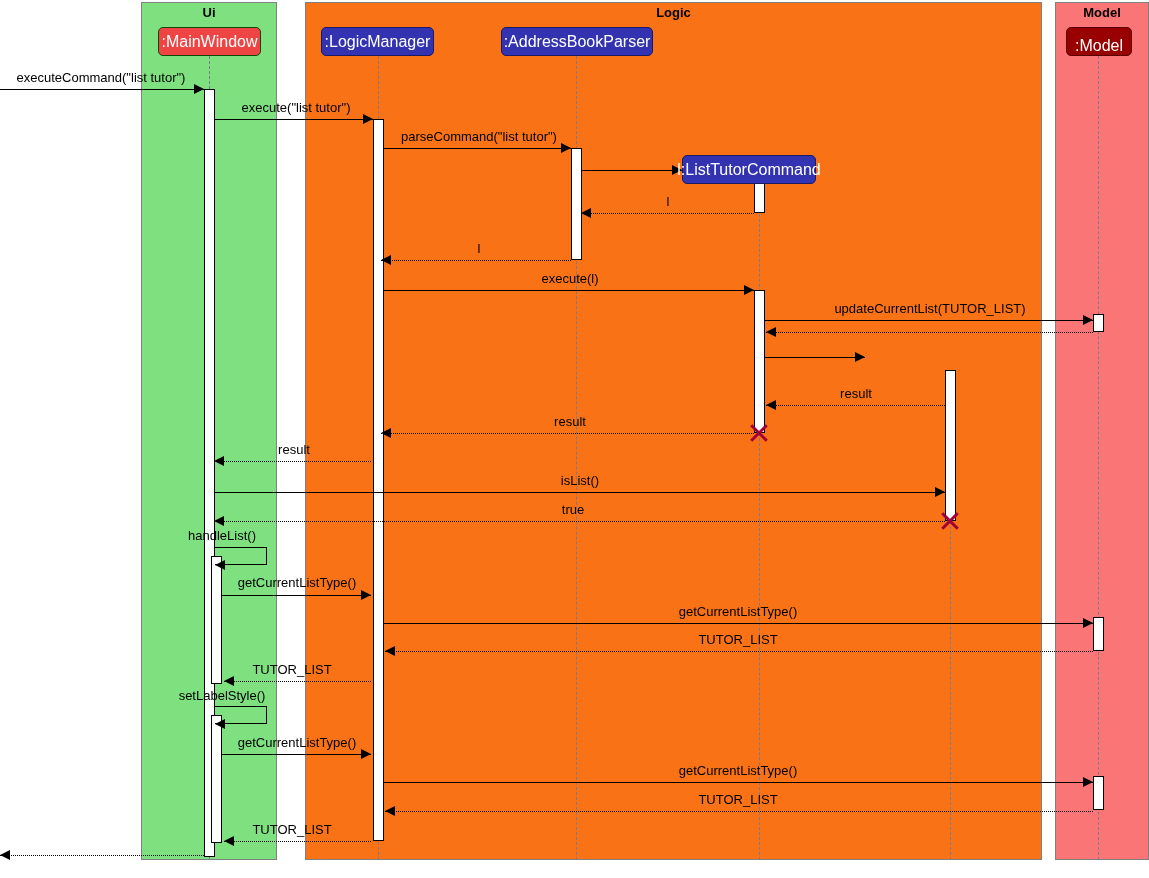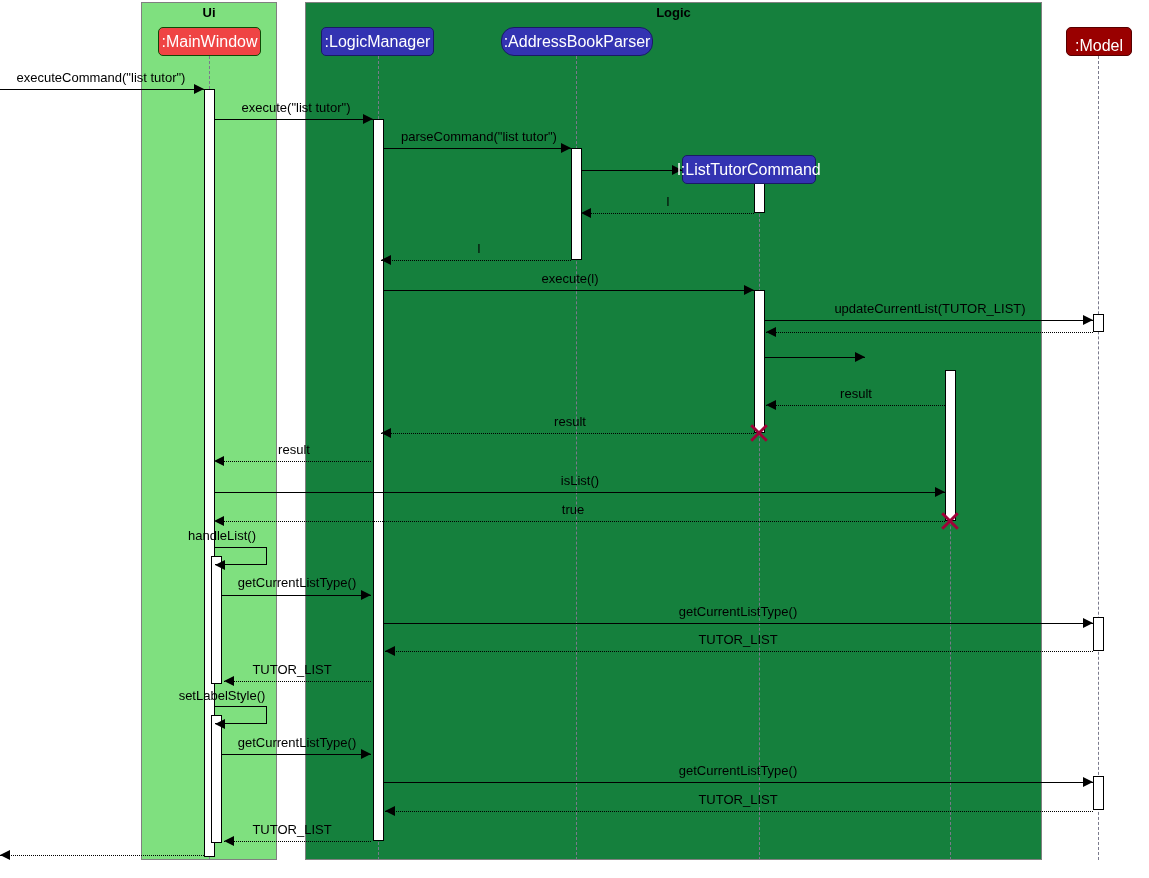--- a/index.html
+++ b/index.html
@@ -41,22 +41,25 @@
   .xmark::before{transform:translateX(-50%) rotate(45deg);}
   .xmark::after{transform:translateX(-50%) rotate(-45deg);}
 </style>
 </head>
 <body>
 
 <div id="canvas">
     <div class="pkg" style="left: 141px; top: 2px; width: 136px; height: 858px; background: rgb(127, 224, 127);">
       <div class="pkg-title">Ui</div>
     </div>
-    <div class="pkg" style="left: 305px; top: 2px; width: 737px; height: 858px; background: #15803d;">
+    <div class="pkg" style="left: 305px; top: 2px; width: 737px; height: 858px; background: #f97316;">
       <div class="pkg-title">Logic</div>
+    </div>
+    <div class="pkg" style="left: 1055px; top: 2px; width: 94px; height: 858px; background: rgb(250, 117, 117);">
+      <div class="pkg-title">Model</div>
     </div>
     <div class="lifeline" style="left: 209px; top: 56px; height: 804px;"></div>
     <div class="lifeline" style="left: 378px; top: 56px; height: 804px;"></div>
     <div class="lifeline" style="left: 576px; top: 56px; height: 804px;"></div>
     <div class="lifeline" style="left: 759px; top: 184px; height: 676px;"></div>
     <div class="lifeline" style="left: 950px; top: 371px; height: 489px;"></div>
     <div class="lifeline" style="left: 1098px; top: 56px; height: 804px;"></div>
     <div class="activation" style="left: 204px; top: 89px; width: 11px; height: 768px;"></div>
     <div class="activation" style="left: 211px; top: 556px; width: 11px; height: 128px;"></div>
     <div class="activation" style="left: 211px; top: 715px; width: 11px; height: 128px;"></div>
@@ -141,21 +144,21 @@
     <div class="arrowhead left" style="top: 836px; left: 224px;"></div>
     <div class="msglabel" style="left: 292px; top: 822px;">TUTOR_LIST</div>
     <div class="msg dashed" style="left: 0px; top: 855px; width: 204px;"></div>
     <div class="arrowhead left" style="top: 850px; left: 0px;"></div>
     <div class="actorbox green" style="left: 158px; top: 27px; width: 103px; height: 29px;">
       <span>:MainWindow</span>
     </div>
     <div class="actorbox blue" style="left: 321px; top: 27px; width: 113px; height: 29px;">
       <span>:LogicManager</span>
     </div>
-    <div class="actorbox blue" style="left: 501px; top: 27px; width: 152px; height: 29px; border-radius: 13px;">
+    <div class="actorbox blue" style="left: 501px; top: 27px; width: 152px; height: 29px;">
       <span>:AddressBookParser</span>
     </div>
     <div class="actorbox blue" style="left: 682px; top: 155px; width: 134px; height: 29px;">
       <span>l:ListTutorCommand</span>
     </div>
     <div class="actorbox red" style="left: 1066px; top: 27px; width: 66px; height: 29px; align-items: flex-end;">
       <span>:Model</span>
     </div>
     <div class="xmark" style="left: 748px; top: 422px;"></div>
     <div class="xmark" style="left: 939px; top: 510px;"></div>

